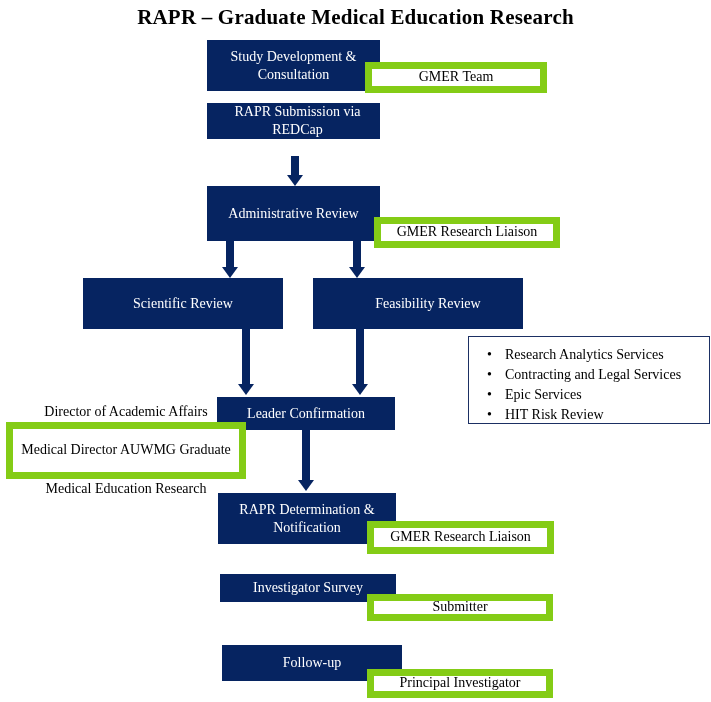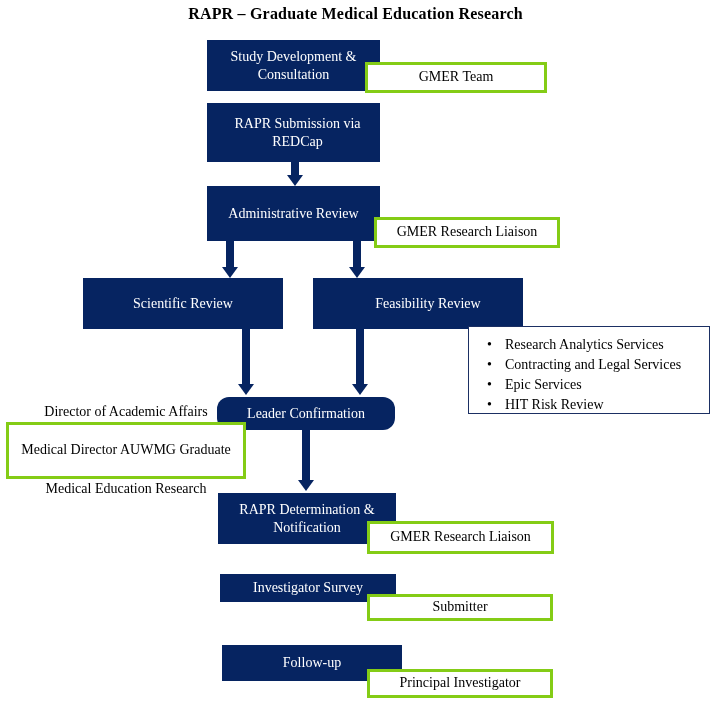--- a/index.html
+++ b/index.html
@@ -16,42 +16,42 @@
     height: 702px;
     background: #ffffff;
     overflow: hidden;
   }
   .title {
     position: absolute;
     left: 0;
     top: 5px;
     width: 711px;
     text-align: center;
-    font-size: 16px;
+    font-size: 21px;
     font-weight: bold;
     color: #000000;
     letter-spacing: 0.2px;
   }
   .navybox {
     position: absolute;
     background: #062461;
     color: #ffffff;
     display: flex;
     align-items: center;
     justify-content: center;
     text-align: center;
     font-size: 14px;
     line-height: 1.28;
     box-sizing: border-box;
     padding: 1px 4px;
   }
   .whitebox {
     position: absolute;
     background: #ffffff;
-    border: 3px solid #84cc16;
+    border: 7px solid #84cc16;
     color: #000000;
     display: flex;
     align-items: center;
     justify-content: center;
     text-align: center;
     font-size: 14px;
     line-height: 1.3;
     box-sizing: border-box;
     padding: 2px 0;
   }
@@ -114,21 +114,21 @@
 
   <div class="title">RAPR – Graduate  Medical Education  Research</div>
 
   <div class="navybox" style="left:207px; top:40px; width:173px; height:51px;">
     <span>Study Development &amp; Consultation</span>
   </div>
   <div class="whitebox" style="left:365px; top:62px; width:182px; height:31px;">
     <span>GMER Team</span>
   </div>
 
-  <div class="navybox" style="left:207px; top:103px; width:173px; height:59px;padding-left:12px;">
+  <div class="navybox" style="left:207px; top:103px; width:173px; height:36px;padding-left:12px;">
     <span>RAPR Submission via REDCap</span>
   </div>
 
   <div class="arrow" style="left:287px; top:156px; width:16px; height:30px;">
     <div class="shaft" style="left:4px; width:8px; height:20px;"></div>
     <div class="head" style="left:0px; top:19px;"></div>
   </div>
 
   <div class="navybox" style="left:207px; top:186px; width:173px; height:55px;">
     <span>Administrative Review</span>
@@ -148,40 +148,40 @@
   </div>
 
   <div class="navybox" style="left:83px; top:278px; width:200px; height:51px;">
     <span>Scientific Review</span>
   </div>
 
   <div class="navybox" style="left:313px; top:278px; width:210px; height:51px;padding-left:24px;">
     <span>Feasibility  Review</span>
   </div>
 
-  <div class="bulletbox" style="left:468px; top:326px; width:242px; height:88px;">
+  <div class="bulletbox" style="left:468px; top:336px; width:242px; height:88px;">
     <ul>
       <li>Research Analytics Services</li>
       <li>Contracting and Legal Services</li>
       <li>Epic Services</li>
       <li>HIT Risk Review</li>
     </ul>
   </div>
 
   <div class="arrow" style="left:238px; top:329px; width:16px; height:68px;">
     <div class="shaft" style="left:4px; width:8px; height:57px;"></div>
     <div class="head" style="left:0px; top:55px;"></div>
   </div>
 
   <div class="arrow" style="left:352px; top:329px; width:16px; height:68px;">
     <div class="shaft" style="left:4px; width:8px; height:57px;"></div>
     <div class="head" style="left:0px; top:55px;"></div>
   </div>
 
-  <div class="navybox" style="left:217px; top:397px; width:178px; height:33px;border-radius:12px;">
+  <div class="navybox" style="left:217px; top:397px; width:178px; height:33px;">
     <span>Leader Confirmation</span>
   </div>
 
   <div class="whitebox multi" style="left:6px; top:422px; width:240px; height:57px;">
     <div class="lineitem">Director of Academic Affairs</div>
     <div class="lineitem">Medical Director AUWMG Graduate</div>
     <div class="lineitem">Medical Education Research</div>
   </div>
 
   <div class="arrow" style="left:298px; top:430px; width:16px; height:63px;">

